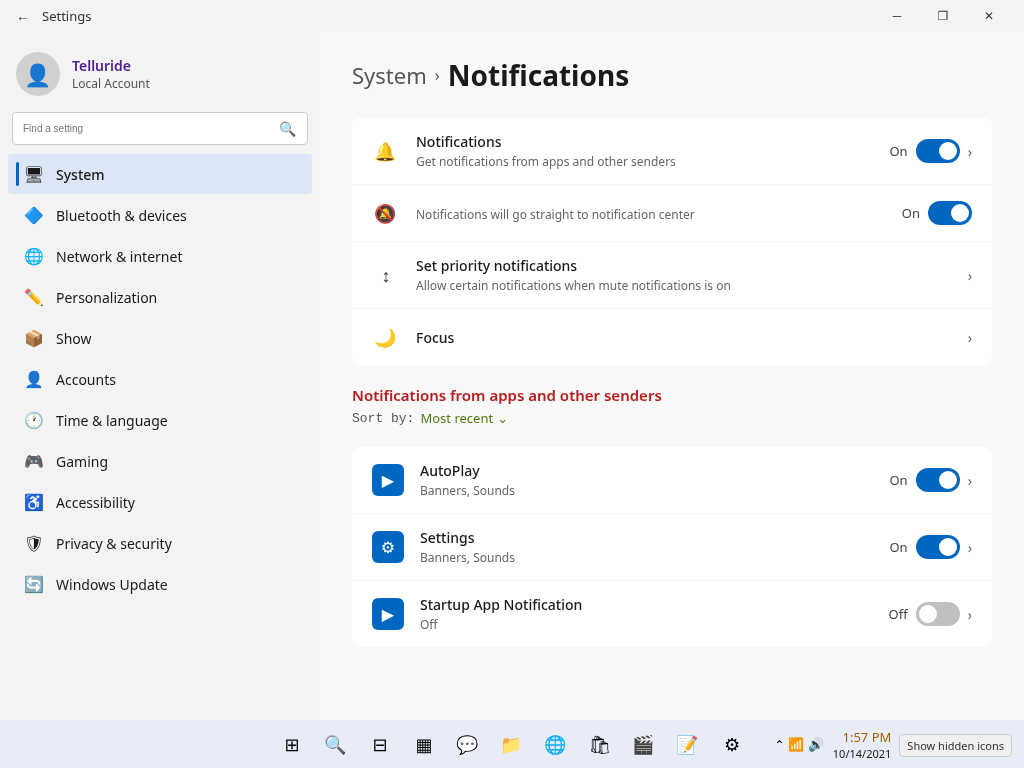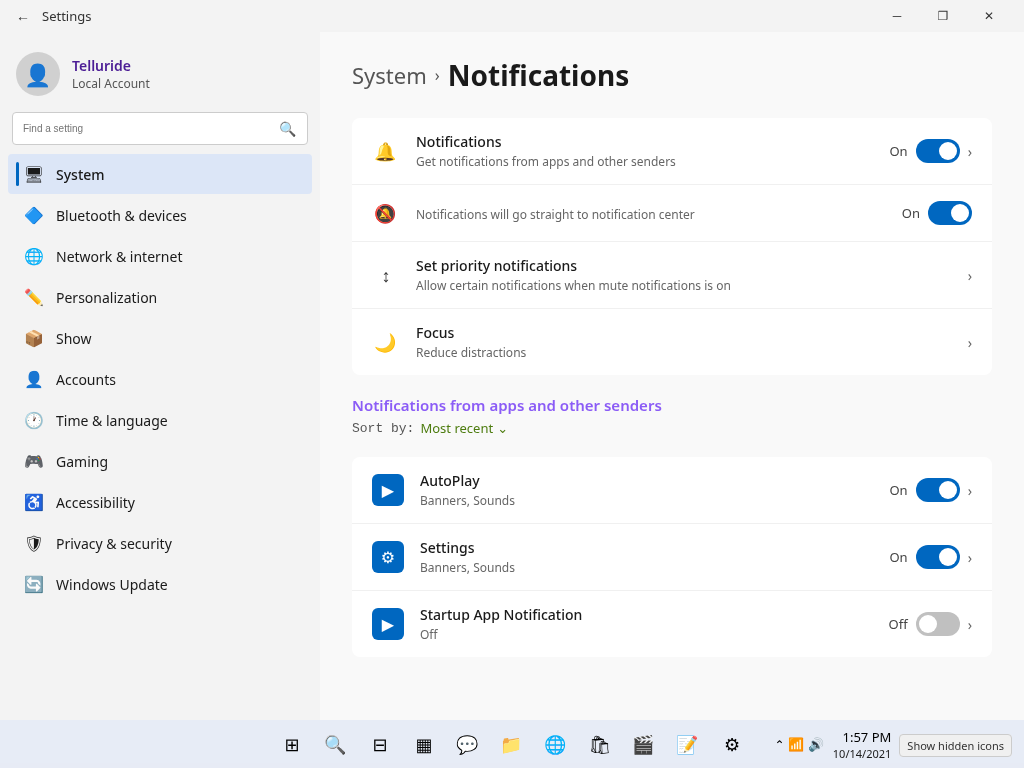--- a/index.html
+++ b/index.html
@@ -259,21 +259,21 @@
       color: #666;
       font-size: 14px;
     }
 
     .section-header {
       padding: 16px 0 8px;
     }
     .section-title {
       font-size: 15px;
       font-weight: 600;
-      color: #8b5cf6;
+      color: #b91c1c;
     }
     .sort-row {
       display: flex;
       align-items: center;
       gap: 6px;
       padding: 4px 0 12px;
     }
     .sort-label {
       font-size: 13px;
       color: #555;
@@ -332,21 +332,21 @@
       right: 12px;
       display: flex;
       align-items: center;
       gap: 8px;
     }
     .taskbar-time {
       text-align: right;
     }
     .taskbar-time .time {
       font-size: 13px;
-      color: #000000;
+      color: #a16207;
     }
     .taskbar-time .date {
       font-size: 11px;
       color: #1a1a1a;
     }
     .system-tray {
       display: flex;
       align-items: center;
       gap: 4px;
       font-size: 14px;
@@ -478,21 +478,20 @@
       <div class="row-desc">Allow certain notifications when mute notifications is on</div>
     </div>
     <div class="row-right">
             <span class="chevron">›</span>
           </div>
   </div>
         <div class="settings-row">
     <div class="row-icon">🌙</div>
     <div class="row-text">
       <div class="row-title">Focus</div>
-      <div class="row-desc">Reduce distractions</div>
     </div>
     <div class="row-right">
             <span class="chevron">›</span>
           </div>
   </div>
       </div>
 
     <div class="section-header">
       <div class="section-title">Notifications from apps and other senders</div>
       <div class="sort-row">

